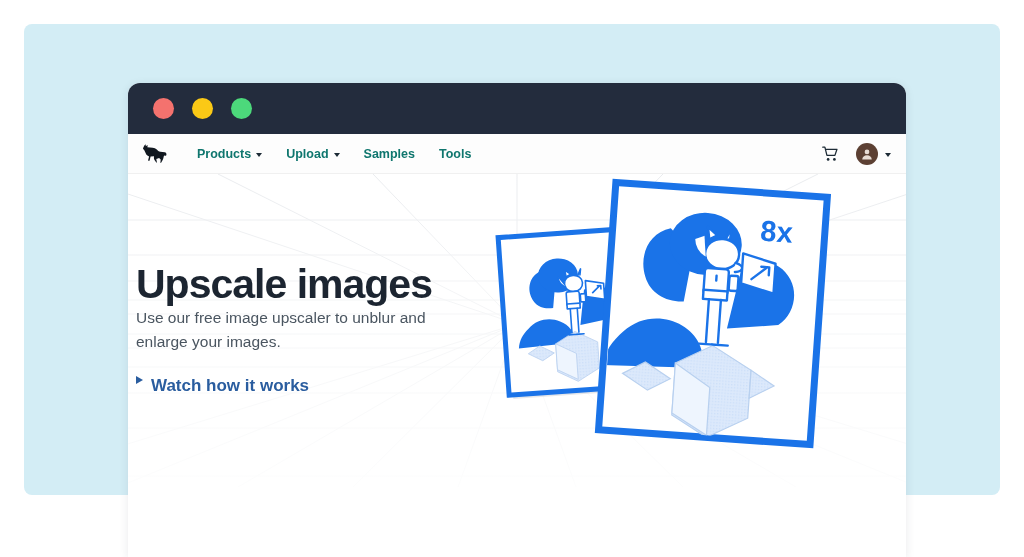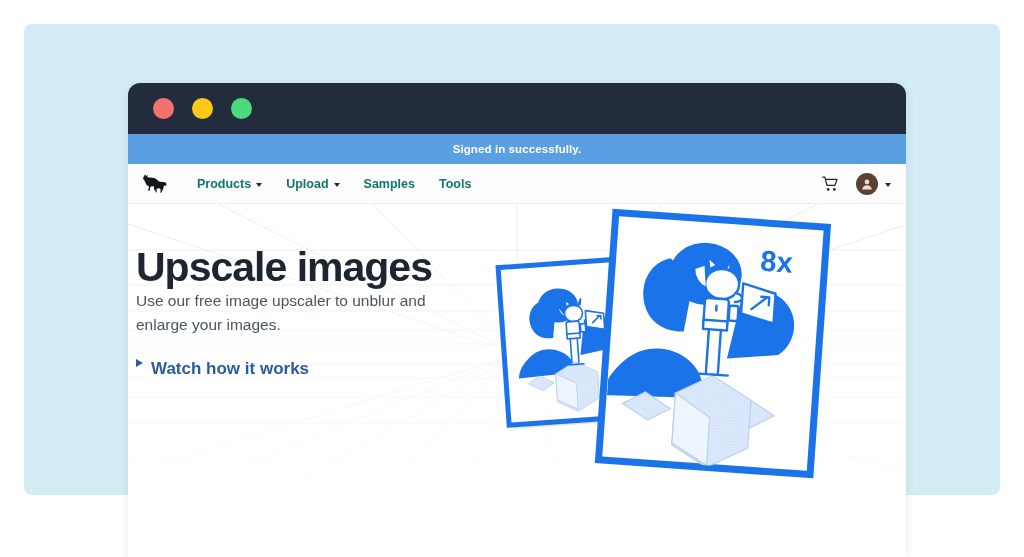--- a/index.html
+++ b/index.html
@@ -119,20 +119,21 @@
     z-index: 2;
     padding: 42px 0 0 8px;
     width: 330px;
   }
   .hero-title {
     font-size: 41px;
     font-weight: bold;
     color: #1c2531;
     letter-spacing: -1px;
     line-height: 1.05;
+    margin-top: 47px;
   }
   .hero-sub {
     font-size: 15.5px;
     color: #4a5560;
     line-height: 1.55;
     max-width: 300px;
   }
   .upload-btn {
     margin-top: 26px;
     display: inline-flex;
@@ -186,23 +187,20 @@
   <div class="stage"></div>
 
   <div class="browser">
 
     <div class="titlebar">
       <span class="dot red"></span>
       <span class="dot yellow"></span>
       <span class="dot green"></span>
     </div>
 
-    <div class="flash">
-      <span>Signed in successfully.</span>
-    </div>
 
     <div class="navbar">
       <svg class="brand-logo" viewBox="0 0 26 20">
         <path fill="#111820" d="M1.6 3.1c.5-1.2 1-2.1 1.6-2.6.2-.2.5 0 .5.3l.1 1.4 1.4-.9c.3-.2.6.1.5.4l-.4 1.5 5.4.6c1.6.2 3 .8 4.1 1.8l1.5 1.3c.6.5 1.3.8 2.1.9l4.4.5c.9.1 1.6.9 1.6 1.8v.6c0 .7-.6 1.2-1.3 1.1l-1.1-.2-.6 2.5c-.1.6-.3 1.1-.6 1.6l-1.7 3c-.2.4-.7.2-.7-.2l.3-3.1-1.6-1.4-2.8 1 .6 3.3c.1.4-.4.6-.6.3l-1.8-2.6c-.4-.6-.6-1.3-.6-2l.1-1.7-3.4.3-1 3.9c0 .2-.2.3-.4.3l-.8-.1c-.3 0-.4-.3-.3-.5l1-3.6-1.7-1.1c-.9-.6-1.5-1.5-1.8-2.5L2.3 6.3 1.2 5.1c-.3-.4-.2-1.1.4-2z"></path>
       </svg>
 
       <div class="nav-links">
         <div class="nav-link">
           <span>Products</span>
           <span class="caret"></span>

